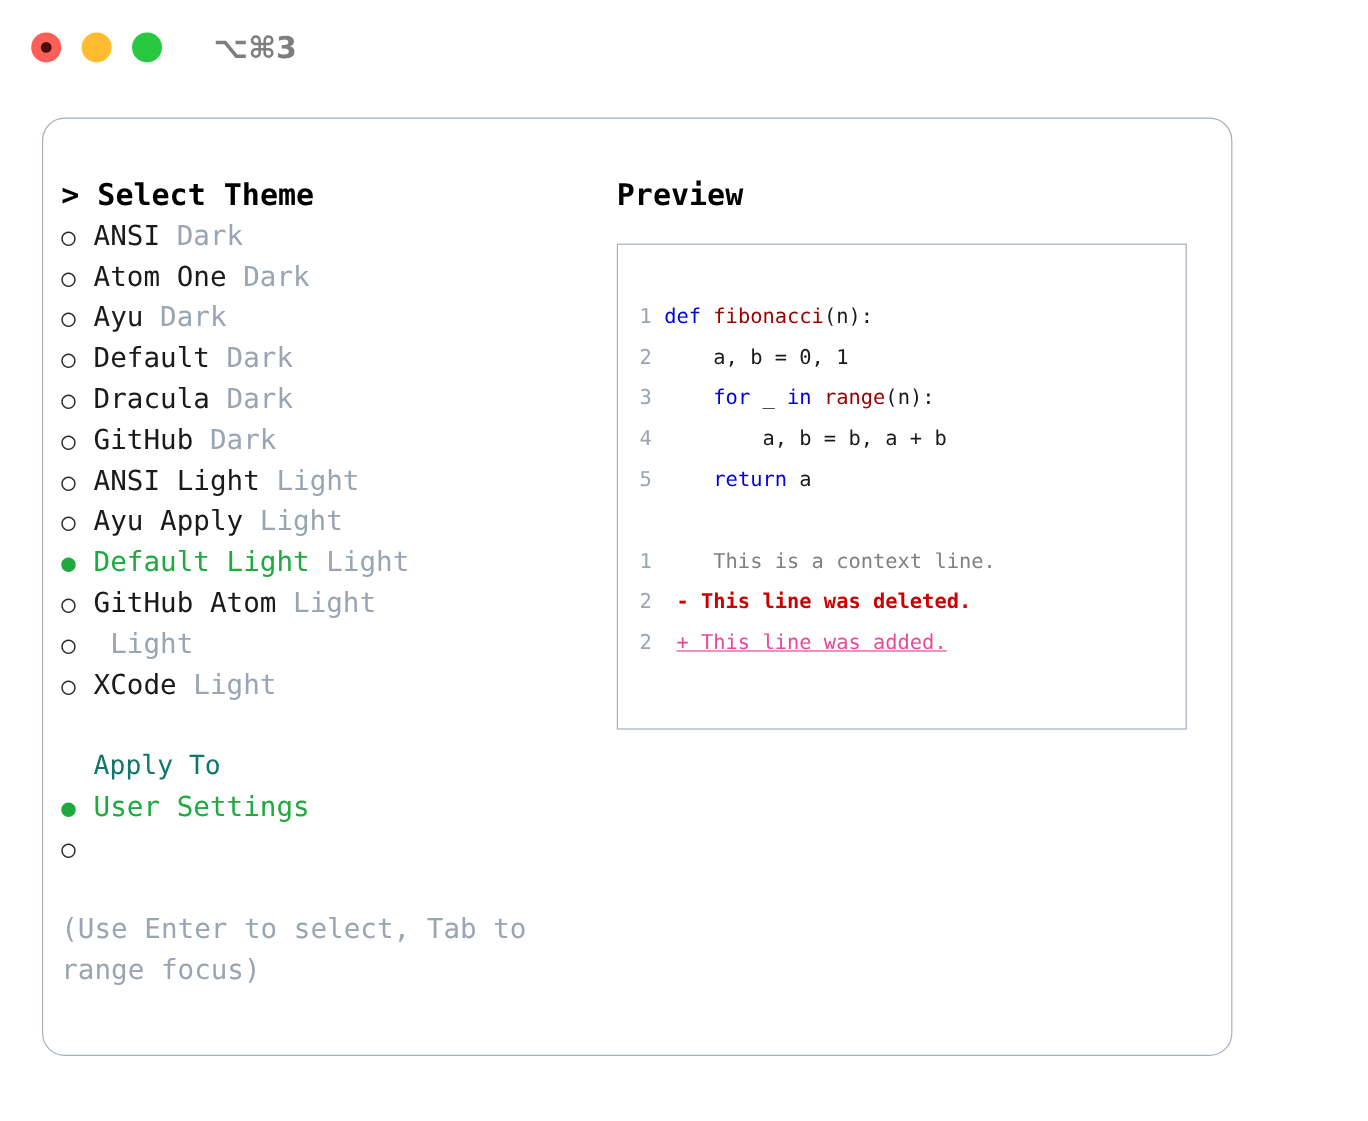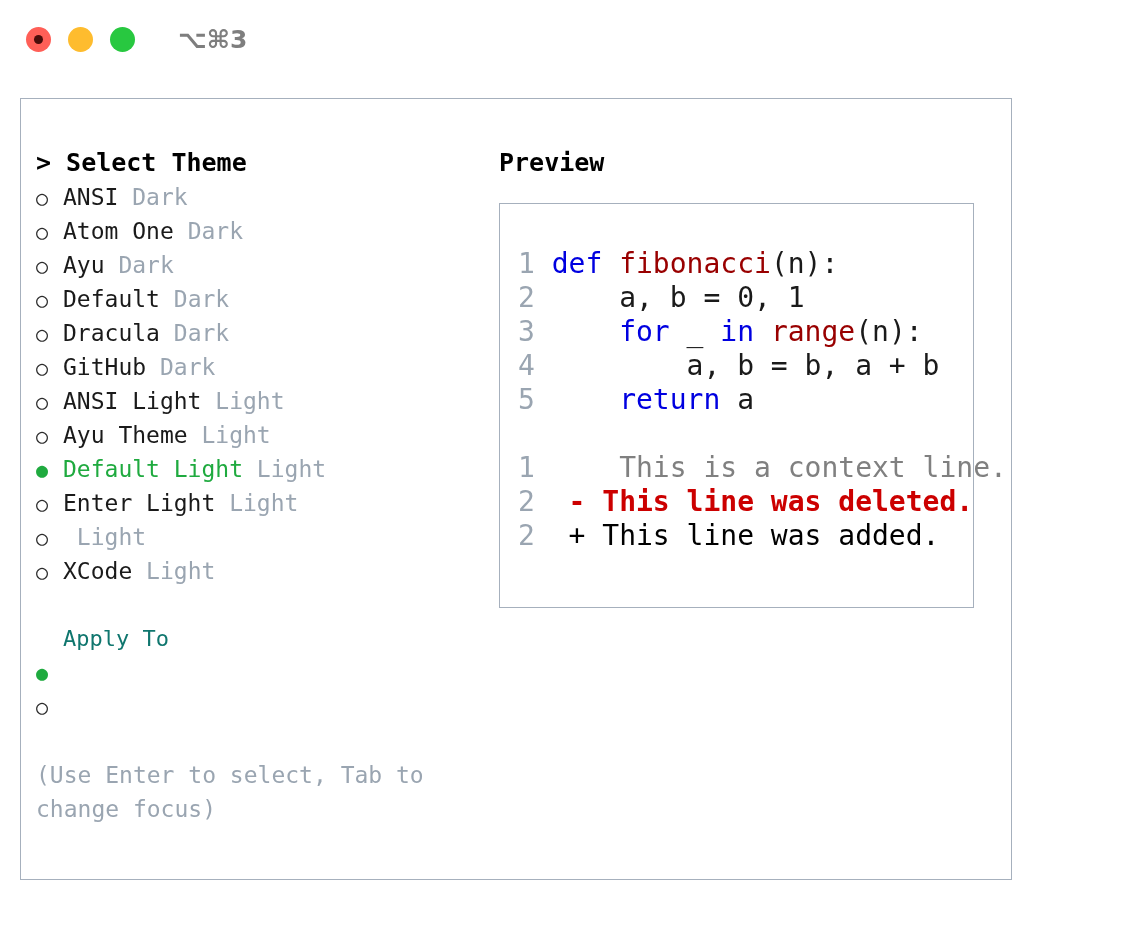--- a/index.html
+++ b/index.html
@@ -63,26 +63,26 @@
     font-size: 25px;
     font-weight: 700;
     color: #7e7e7e;
     letter-spacing: 0px;
     white-space: pre;
   }
 
   
   .panel {
     position: absolute;
-    left: 20px;
+    left: 35px;
     top: 98px;
     width: 992px;
     height: 782px;
     border: 1px solid #a6b0bd;
-    border-radius: 0;
+    border-radius: 19px;
     box-sizing: border-box;
     background: #ffffff;
   }
 
   .columns {
     position: absolute;
     left: 0; top: 0;
     width: 100%;
     height: 100%;
   }
@@ -154,33 +154,33 @@
     height: 405px;
     border: 1px solid #a6b0bd;
     box-sizing: border-box;
     background: #ffffff;
     position: relative;
   }
   .code {
     position: absolute;
     left: 18px;
     top: 43px;
-    font-size: 28px;
+    font-size: 17px;
     line-height: 34px;
     white-space: pre;
   }
   .code-line { display: block; white-space: pre; }
   .lineno { color: #9aa5b1; }
   .kw  { color: #0000e0; }
   .fn  { color: #990000; }
   .pln { color: #1a1a1a; }
   .blank-line { display: block; height: 34px; }
   .ctx { color: #808080; }
   .del { color: #cc0000; font-weight: bold; }
-  .add { color: #000000; }
+  .add { color: #ec4899; text-decoration: underline; }
 </style>
 </head>
 <body>
 
 <div class="window">
 
   <div class="titlebar">
     <div class="dots">
       <span class="dot dot-red">
         <span class="dot-red-core"></span>
@@ -198,36 +198,36 @@
         <div class="heading">&gt; Select Theme</div>
 
         <div class="theme-list" id="theme-list">
             <div class="opt-row"><span class="marker">○</span><span class="opt-name">ANSI</span><span class="opt-cat"> Dark</span></div>
             <div class="opt-row"><span class="marker">○</span><span class="opt-name">Atom One</span><span class="opt-cat"> Dark</span></div>
             <div class="opt-row"><span class="marker">○</span><span class="opt-name">Ayu</span><span class="opt-cat"> Dark</span></div>
             <div class="opt-row"><span class="marker">○</span><span class="opt-name">Default</span><span class="opt-cat"> Dark</span></div>
             <div class="opt-row"><span class="marker">○</span><span class="opt-name">Dracula</span><span class="opt-cat"> Dark</span></div>
             <div class="opt-row"><span class="marker">○</span><span class="opt-name">GitHub</span><span class="opt-cat"> Dark</span></div>
             <div class="opt-row"><span class="marker">○</span><span class="opt-name">ANSI Light</span><span class="opt-cat"> Light</span></div>
-            <div class="opt-row"><span class="marker">○</span><span class="opt-name">Ayu Theme</span><span class="opt-cat"> Light</span></div>
+            <div class="opt-row"><span class="marker">○</span><span class="opt-name">Ayu Apply</span><span class="opt-cat"> Light</span></div>
             <div class="opt-row"><span class="marker sel">●</span><span class="opt-name sel">Default Light</span><span class="opt-cat"> Light</span></div>
-            <div class="opt-row"><span class="marker">○</span><span class="opt-name">Enter Light</span><span class="opt-cat"> Light</span></div>
+            <div class="opt-row"><span class="marker">○</span><span class="opt-name">GitHub Atom</span><span class="opt-cat"> Light</span></div>
             <div class="opt-row"><span class="marker">○</span><span class="opt-cat"> Light</span></div>
             <div class="opt-row"><span class="marker">○</span><span class="opt-name">XCode</span><span class="opt-cat"> Light</span></div>
           </div>
 
         <div class="section-gap"></div>
 
         <div class="apply-label">Apply To</div>
         <div id="apply-list">
-            <div class="opt-row"><span class="marker sel">●</span></div>
+            <div class="opt-row"><span class="marker sel">●</span><span class="opt-name sel">User Settings</span></div>
             <div class="opt-row"><span class="marker">○</span></div>
           </div>
 
-        <div class="hint">(Use Enter to select, Tab to change focus)</div>
+        <div class="hint">(Use Enter to select, Tab to range focus)</div>
       </div>
 
       <div class="right-col">
         <div class="heading">Preview</div>
         <div class="preview-box">
           <div class="code" id="code-block"><span class="code-line"><span class="lineno">1 </span><span class="kw">def </span><span class="fn">fibonacci</span><span class="pln">(n):</span></span><span class="code-line"><span class="lineno">2 </span><span class="pln">    a, b = 0, 1</span></span><span class="code-line"><span class="lineno">3 </span><span class="pln">    </span><span class="kw">for</span><span class="pln"> _ </span><span class="kw">in</span><span class="pln"> </span><span class="fn">range</span><span class="pln">(n):</span></span><span class="code-line"><span class="lineno">4 </span><span class="pln">        a, b = b, a + b</span></span><span class="code-line"><span class="lineno">5 </span><span class="pln">    </span><span class="kw">return</span><span class="pln"> a</span></span><span class="blank-line"></span><span class="code-line"><span class="lineno">1  </span><span class="ctx">   This is a context line.</span></span><span class="code-line"><span class="lineno">2  </span><span class="del">- This line was deleted.</span></span><span class="code-line"><span class="lineno">2  </span><span class="add">+ This line was added.</span></span></div>
         </div>
       </div>
 
     </div>

